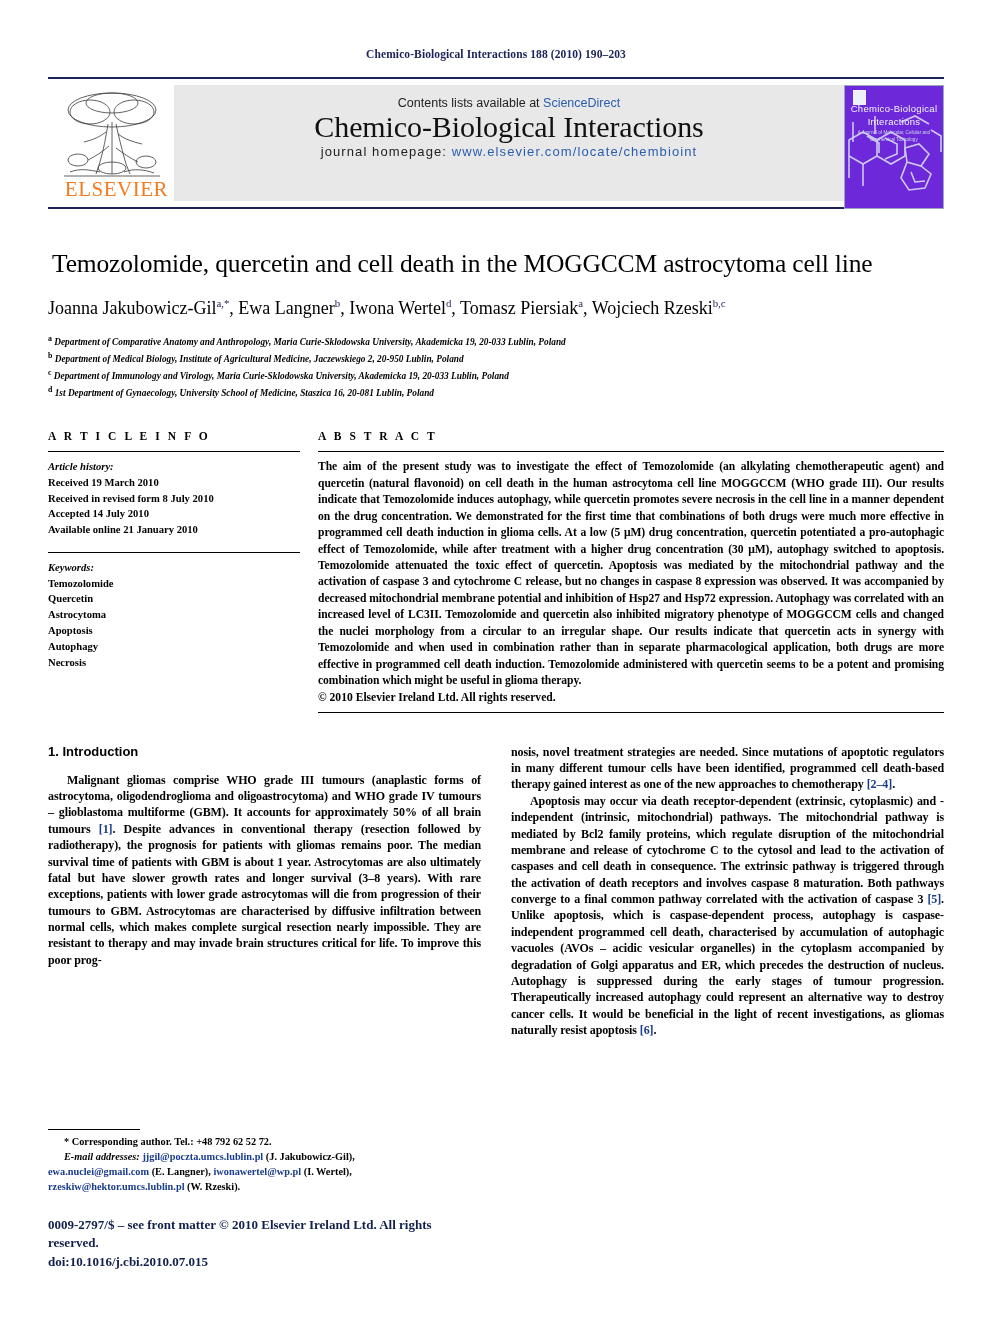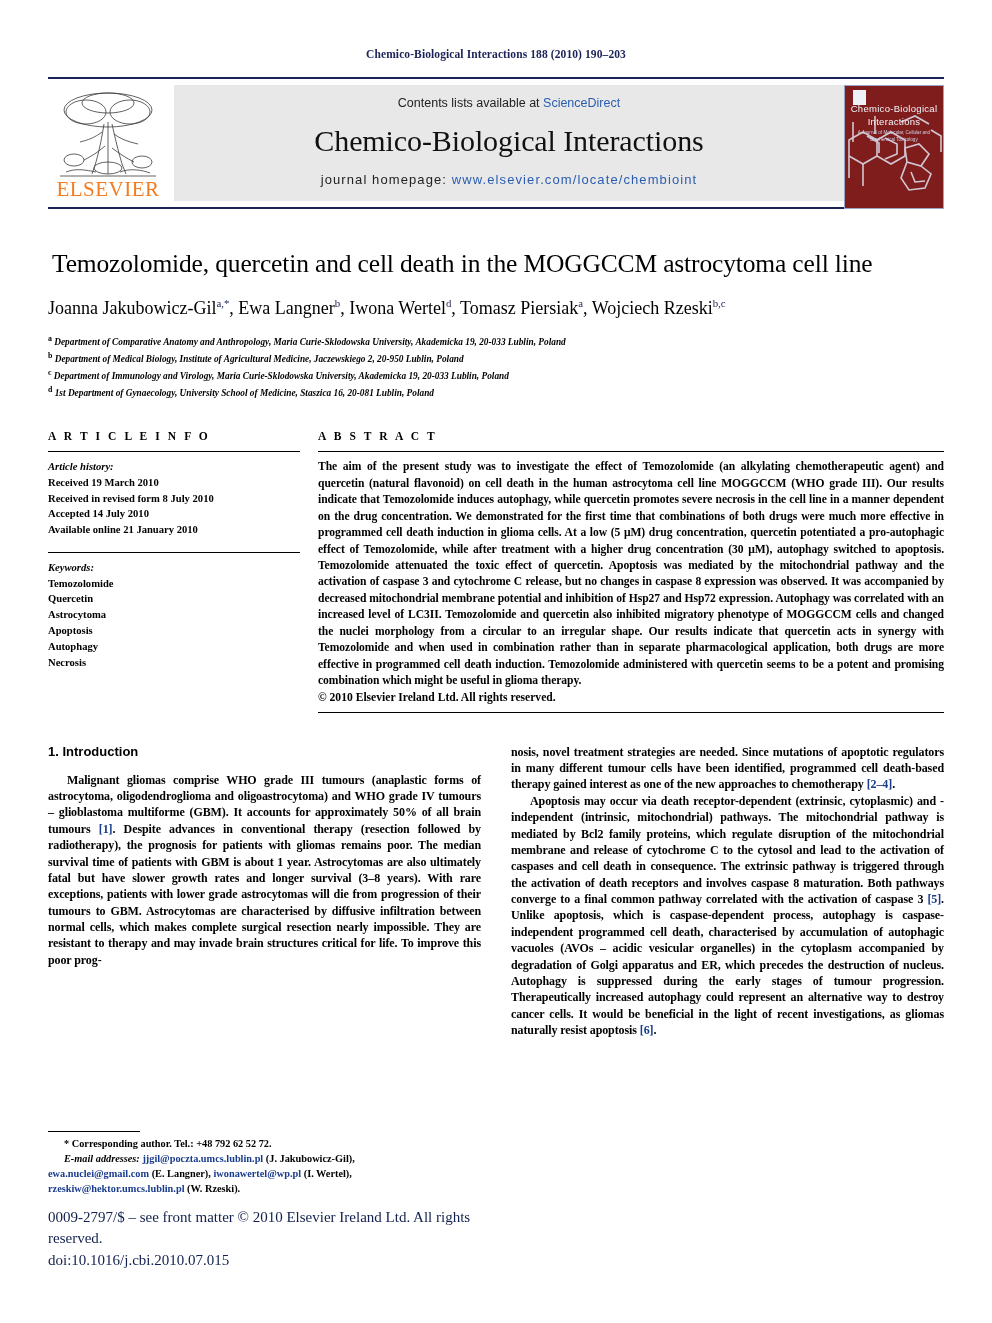--- a/index.html
+++ b/index.html
@@ -40,39 +40,39 @@
     gap: 0;
     height: 124px;
   }
   .elsevier-logo {
     width: 120px;
     flex: 0 0 120px;
     position: relative;
     display: flex;
     flex-direction: column;
     justify-content: flex-end;
-    align-items: center;
+    align-items: flex-end;
     padding-bottom: 1px;
   }
   .elsevier-tree { width: 112px; height: 90px; }
   .elsevier-word {
     font-family: "Liberation Serif", serif;
     font-size: 21px;
     letter-spacing: .5px;
     color: #f47b20;
     font-weight: normal;
     line-height: 1;
     margin-top: 1px;
   }
   .masthead-center {
     flex: 1 1 auto;
     background: #e8e8e8;
     display: flex;
     flex-direction: column;
-    justify-content: space-between;
+    justify-content: flex-start;
     align-items: center;
     padding: 11px 0 14px 0;
     margin-left: 6px;
   }
   .contents-line {
     font-family: "Liberation Sans", sans-serif;
     font-size: 12.5px;
     color: #222;
   }
   .contents-line .sd { color: #2a5db0; }
@@ -87,21 +87,21 @@
     font-size: 13px;
     letter-spacing: 1.1px;
     color: #222;
   }
   .homepage-line .url { color: #2a5db0; }
   .cover-thumb {
     flex: 0 0 100px;
     width: 100px;
     height: 124px;
     border: 1px solid #9aa7c4;
-    background: #7f1d1d;
+    background: #6d28d9;
     position: relative;
     overflow: hidden;
   }
   .cover-inner { position: absolute; inset: 0; }
   .cover-txt1, .cover-txt2 {
     position: absolute;
     left: 0; right: 0;
     text-align: center;
     font-family: "Liberation Sans", sans-serif;
     color: #f2f4fa;
@@ -241,25 +241,25 @@
   .fn {
     font-family: "Liberation Serif", serif;
     font-size: 10.3px;
     line-height: 1.45;
     font-weight: bold;
   }
   .fn .it { font-style: italic; }
   .fn a, .fn .mail { color: #1a3c8c; text-decoration: none; }
   .fn-indent { padding-left: 16px; }
   .imprint {
-    margin-top: 10px;
-    font-family: "Liberation Serif", serif;
-    font-size: 15px;
+    margin-top: 21px;
+    font-family: "Liberation Serif", serif;
+    font-size: 13px;
     line-height: 1.42;
-    font-weight: normal;
+    font-weight: bold;
     color: #11204d;
   }
 </style>
 </head>
 <body>
 
 <div class="page">
 
   <div class="running-head">Chemico-Biological Interactions 188 (2010) 190–203</div>
 

